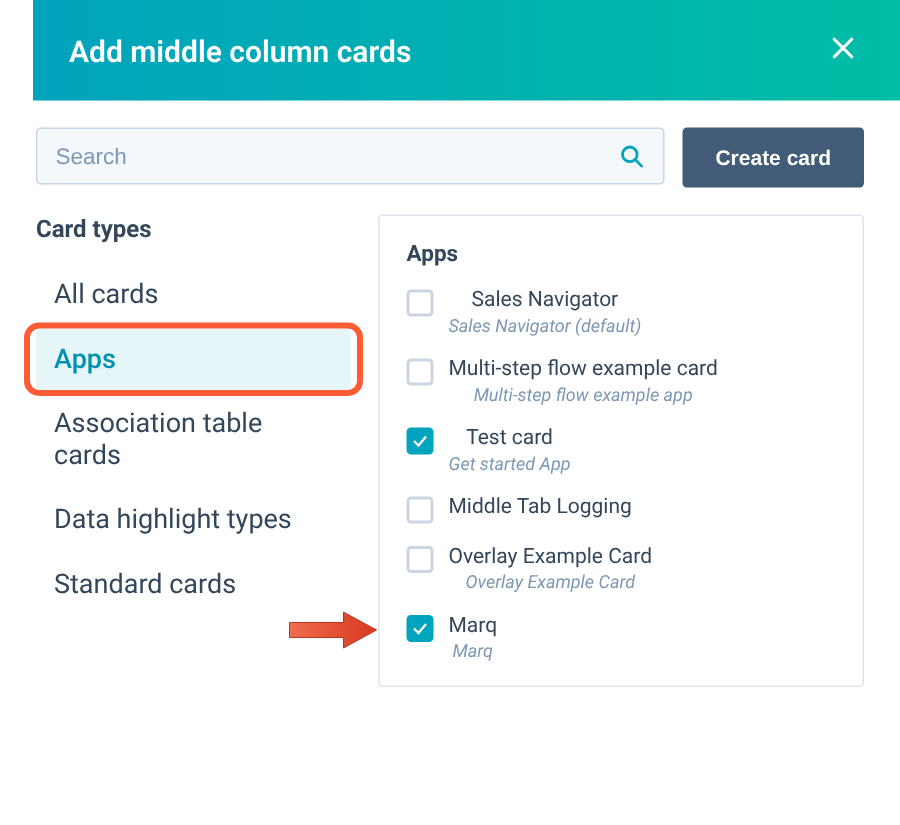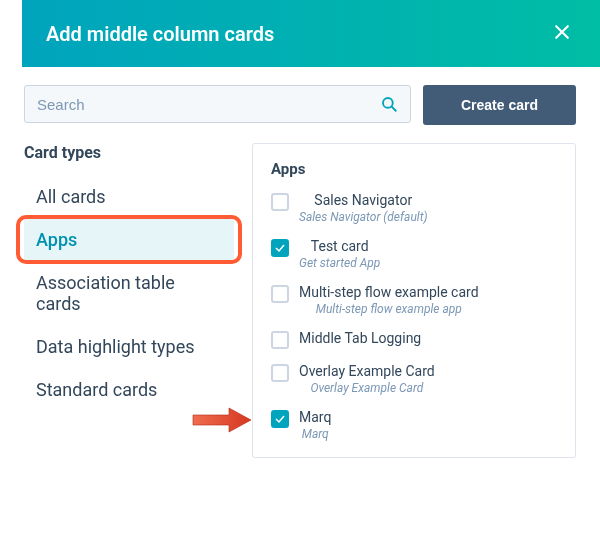--- a/index.html
+++ b/index.html
@@ -6,21 +6,21 @@
     body { font-family: -apple-system, BlinkMacSystemFont, 'Segoe UI', Roboto, sans-serif; background: #fff; width: 600px; height: 550px; overflow: hidden; }
     .header { background: linear-gradient(90deg, #00a4bd 0%, #00bda5 100%); color: #fff; padding: 18px 24px; display: flex; justify-content: space-between; align-items: center; margin-left: 22px; }
     .header-title { font-size: 20px; font-weight: 600; }
     .close-btn { background: none; border: none; color: #fff; cursor: pointer; padding: 4px; }
     .close-btn svg { width: 20px; height: 20px; }
     .toolbar { padding: 18px 24px 8px; display: flex; gap: 12px; align-items: stretch; }
     .search-wrap { flex: 1; position: relative; background: #f5f8fa; border: 1px solid #cbd6e2; border-radius: 3px; display: flex; align-items: center; padding: 0 12px; height: 38px; }
     .search-input { flex: 1; border: none; background: transparent; font-size: 15px; color: #33475b; outline: none; }
     .search-input::placeholder { color: #7c98b6; }
     .search-icon { color: #00a4bd; display: flex; }
-    .create-btn { background: #425b76; color: #fff; border: none; border-radius: 3px; padding: 0 38px; font-size: 14px; font-weight: 600; cursor: pointer; height: 40px; }
+    .create-btn { background: #425b76; color: #fff; border: none; border-radius: 3px; padding: 0 22px; font-size: 14px; font-weight: 600; cursor: pointer; height: 40px; }
     .content { display: flex; padding: 10px 24px 0; gap: 18px; }
     .sidebar { width: 210px; flex-shrink: 0; }
     .sidebar-heading { font-size: 16px; font-weight: 700; color: #33475b; margin-bottom: 14px; }
     .type-list { display: flex; flex-direction: column; gap: 2px; }
     .type-item { padding: 10px 12px; font-size: 18px; color: #33475b; cursor: pointer; border-radius: 3px; position: relative; }
     .type-item.selected { background: #e5f5f8; color: #0091ae; font-weight: 500; }
     .highlight-box { position: absolute; inset: -4px -8px; border: 4px solid #ff5c35; border-radius: 10px; pointer-events: none; }
     .panel { flex: 1; border: 1px solid #dfe3eb; border-radius: 3px; padding: 16px 18px; position: relative; }
     .panel-heading { font-size: 15px; font-weight: 700; color: #33475b; margin-bottom: 14px; }
     .card-list { display: flex; flex-direction: column; gap: 14px; }
@@ -77,35 +77,35 @@
     <div class="panel-heading">Apps</div>
     <div class="card-list" id="card-list">
         <div class="card-item">
           <div class="checkbox"></div>
           <div class="card-text">
             <div class="card-title">Sales Navigator</div>
             <div class="card-sub">Sales Navigator (default)</div>
           </div>
         </div>
         <div class="card-item">
+          <div class="checkbox"></div>
+          <div class="card-text">
+            <div class="card-title">Multi-step flow example card</div>
+            <div class="card-sub">Multi-step flow example app</div>
+          </div>
+        </div>
+        <div class="card-item">
           <div class="checkbox checked">
             <svg viewBox="0 0 24 24">
               <polyline points="4,12 10,18 20,6"></polyline>
             </svg>
           </div>
           <div class="card-text">
             <div class="card-title">Test card</div>
             <div class="card-sub">Get started App</div>
-          </div>
-        </div>
-        <div class="card-item">
-          <div class="checkbox"></div>
-          <div class="card-text">
-            <div class="card-title">Multi-step flow example card</div>
-            <div class="card-sub">Multi-step flow example app</div>
           </div>
         </div>
         <div class="card-item">
           <div class="checkbox"></div>
           <div class="card-text">
             <div class="card-title">Middle Tab Logging</div>
           </div>
         </div>
         <div class="card-item">
           <div class="checkbox"></div>

